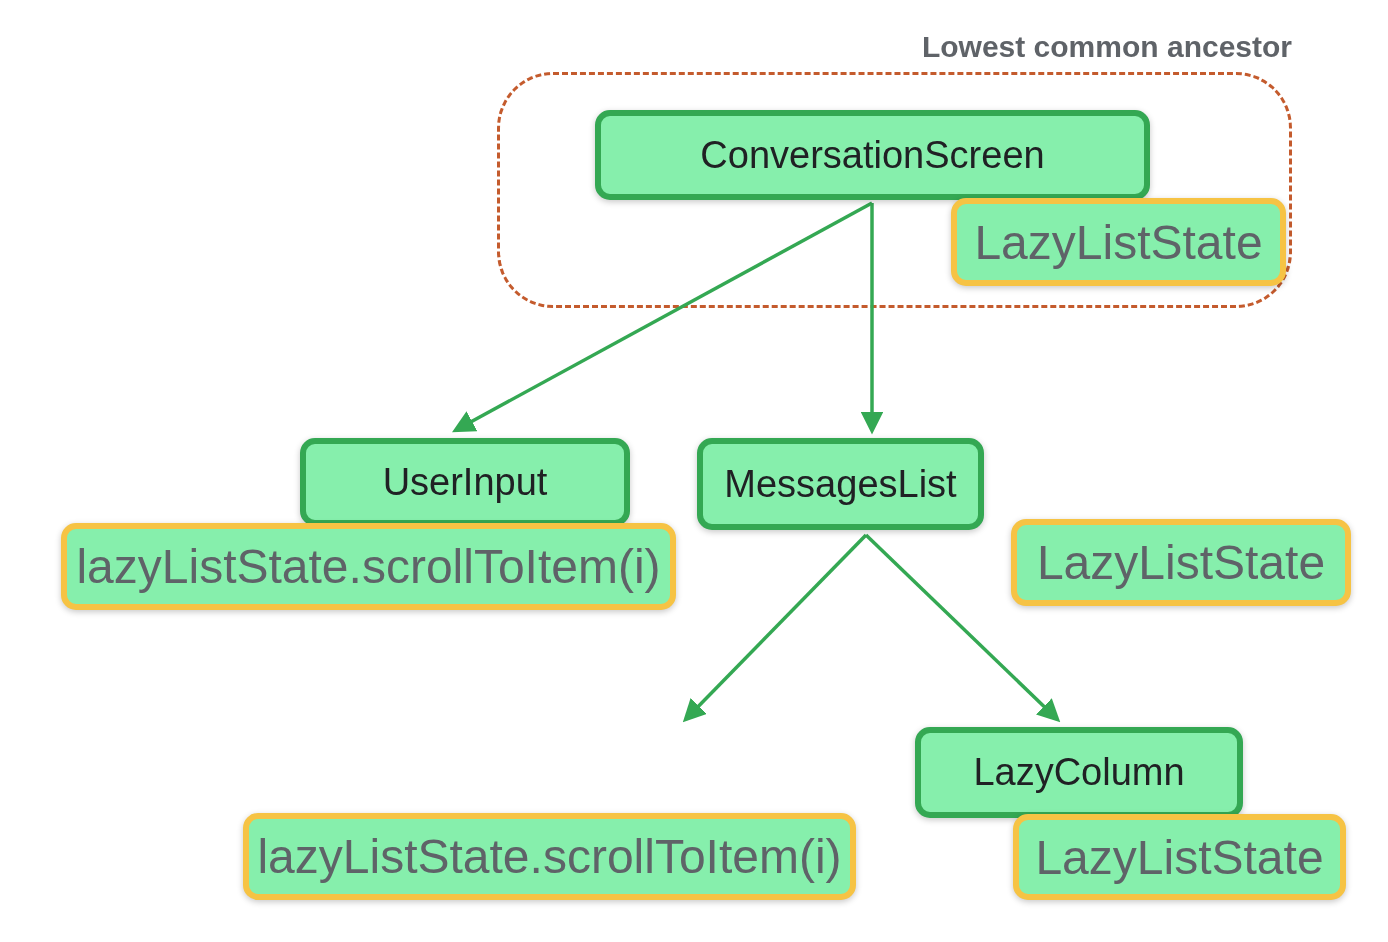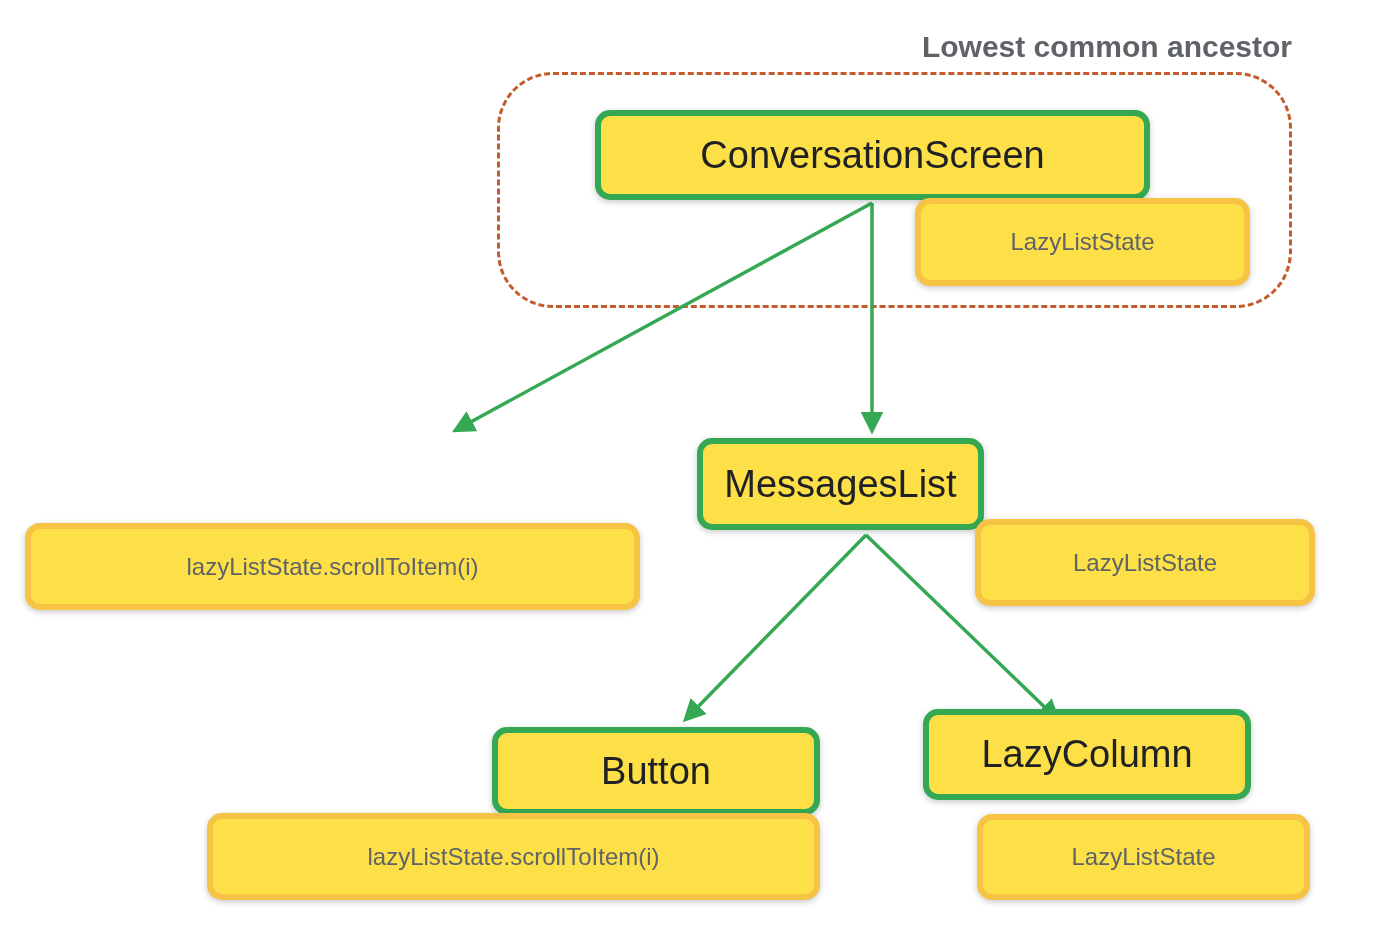--- a/index.html
+++ b/index.html
@@ -46,50 +46,51 @@
     pointer-events:none;
   }
   .edge{
     stroke:var(--green);
     stroke-width:3.5;
     fill:none;
   }
   .arrowhead{ fill:var(--green); }
   .node{
     position:absolute;
-    background:#fde047;
+    background:#86efac;
     display:flex;
     align-items:center;
     justify-content:center;
     border-radius:15px;
     box-shadow:0 2px 6px rgba(0,0,0,0.22);
     white-space:nowrap;
   }
   .green-node{
     border:6px solid var(--green);
     color:var(--text-dark);
     font-size:38px;
     z-index:3;
   }
   .yellow-node{
     border:6px solid var(--yellow);
     color:var(--text-gray);
-    font-size:24px;
+    font-size:48px;
     z-index:4;
+    margin-left:36px;
   }
   
   .n-conversation       { left:595px; top:110px; width:555px; height:90px; }
   .n-conversation-state { left:915px; top:198px; width:335px; height:88px; }
   .n-user-input         { left:300px; top:438px; width:330px; height:88px; }
   .n-user-input-call    { left:25px;  top:523px; width:615px; height:87px; }
   .n-messages-list      { left:697px; top:438px; width:287px; height:92px; }
   .n-messages-state     { left:975px; top:519px; width:340px; height:87px; }
   .n-button             { left:492px; top:727px; width:328px; height:88px; }
   .n-button-call        { left:207px; top:813px; width:613px; height:87px; }
-  .n-lazy-column        { left:915px; top:709px; width:328px; height:91px;margin-left:8px; }
+  .n-lazy-column        { left:915px; top:727px; width:328px; height:91px; }
   .n-lazy-column-state  { left:977px; top:814px; width:333px; height:86px; }
 </style>
 </head>
 <body>
 
 <div class="canvas">
 
   <div class="lca-label">Lowest common ancestor</div>
 
   <div class="dashed-region"></div>
@@ -103,28 +104,28 @@
     <line class="edge" x1="872" y1="203" x2="456" y2="430" marker-end="url(#arrow)"></line>
     <line class="edge" x1="872" y1="203" x2="872" y2="430" marker-end="url(#arrow)"></line>
     <line class="edge" x1="866" y1="535" x2="686" y2="719" marker-end="url(#arrow)"></line>
     <line class="edge" x1="866" y1="535" x2="1057" y2="719" marker-end="url(#arrow)"></line>
   </svg>
 
   <div class="node green-node n-conversation">ConversationScreen</div>
 
   <div class="node yellow-node n-conversation-state">LazyListState</div>
 
+  <div class="node green-node n-user-input">UserInput</div>
 
   <div class="node yellow-node n-user-input-call">lazyListState.scrollToItem(i)</div>
 
   <div class="node green-node n-messages-list">MessagesList</div>
 
   <div class="node yellow-node n-messages-state">LazyListState</div>
 
-  <div class="node green-node n-button">Button</div>
 
   <div class="node yellow-node n-button-call">lazyListState.scrollToItem(i)</div>
 
   <div class="node green-node n-lazy-column">LazyColumn</div>
 
   <div class="node yellow-node n-lazy-column-state">LazyListState</div>
 
 </div>
 
 </body></html>

